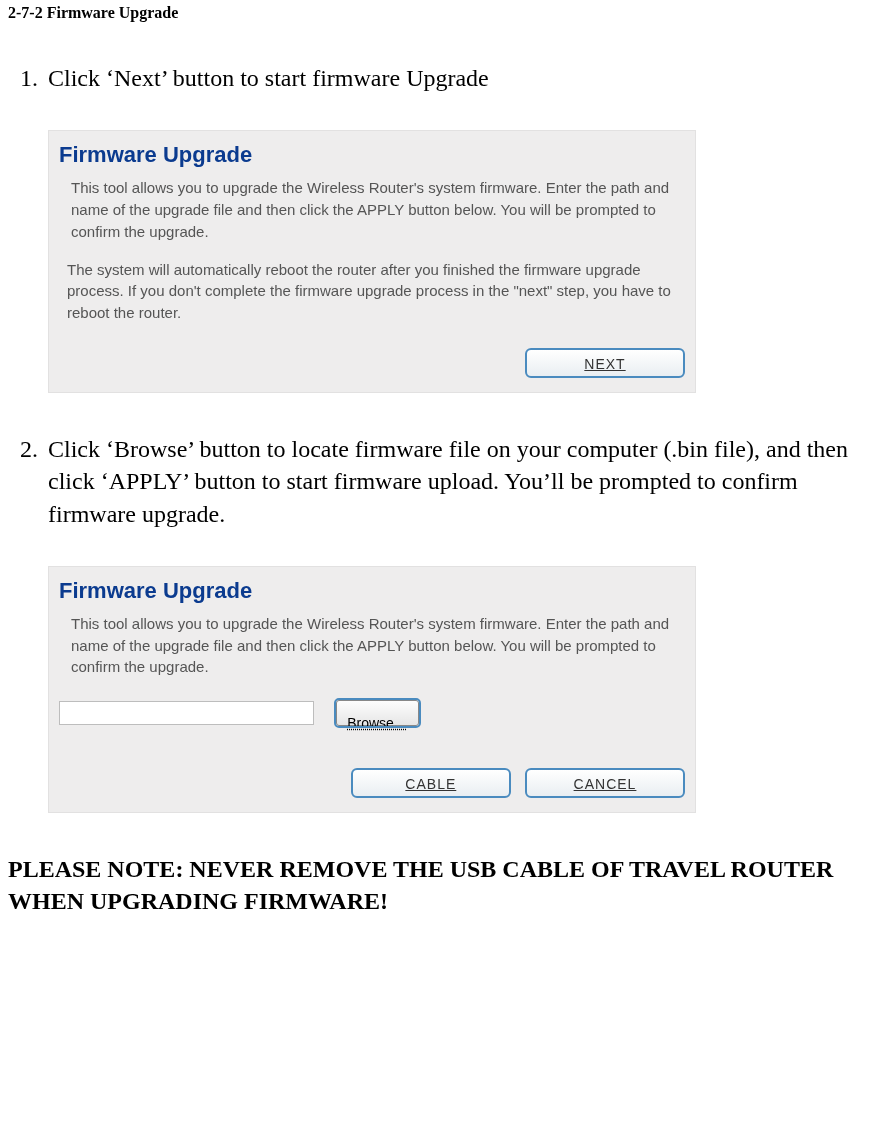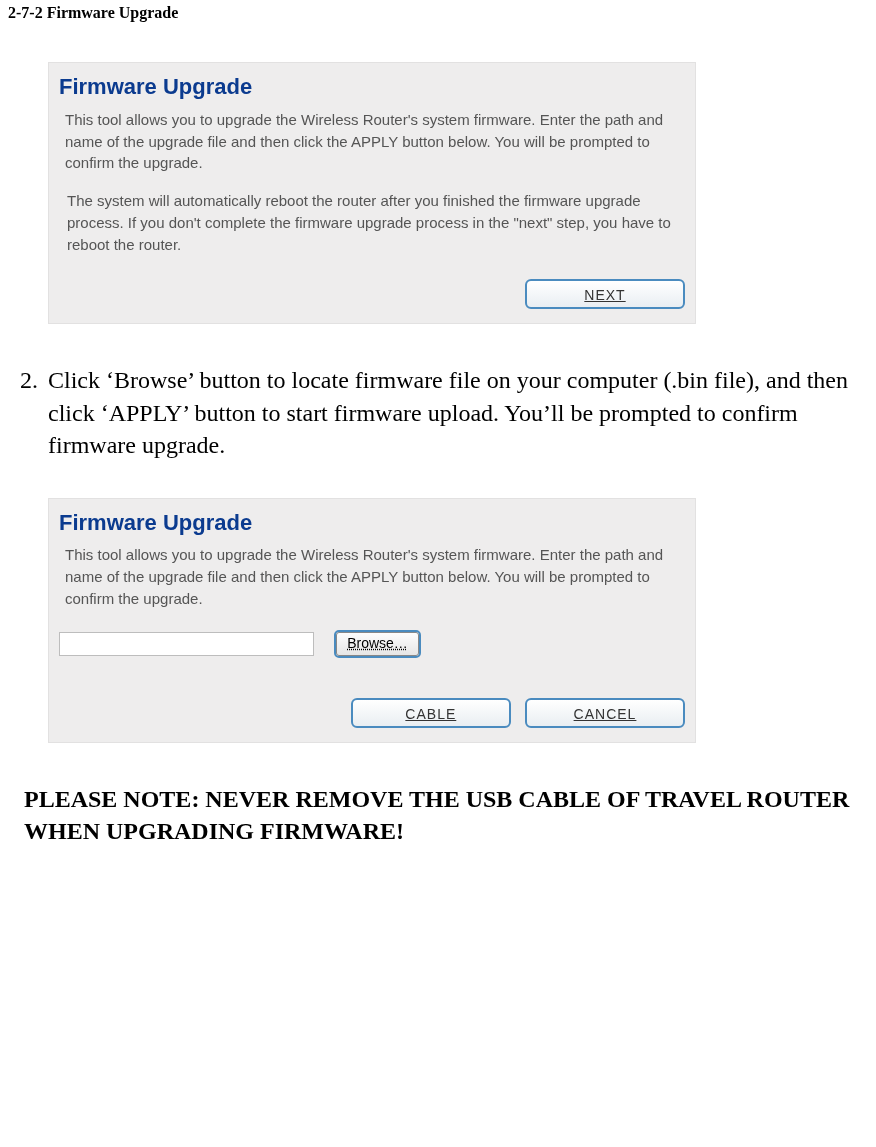--- a/index.html
+++ b/index.html
@@ -52,21 +52,21 @@
     line-height: 1.45;
   }
   .panel-title {
     font-family: Arial, Helvetica, sans-serif;
     color: #0b3b8f;
     font-weight: bold;
     font-size: 22px;
     margin: 2px 0 6px 0;
   }
   .panel-desc {
-    margin: 0 0 12px 6px;
+    margin: 0 0 12px 12px;
   }
   .panel-desc2 {
     margin: 16px 0 18px 8px;
   }
   .btn-row {
     text-align: right;
     padding-top: 6px;
   }
   .btn-row-left {
     text-align: left;
@@ -96,49 +96,52 @@
     height: 24px;
     background: #fff;
     border: 1px solid #bdbdbd;
     vertical-align: middle;
     box-sizing: border-box;
   }
   .browse-btn {
     display: inline-block;
     height: 24px;
     line-height: 20px;
-    padding: 0 10px;
+    padding: 12px 10px;
     font-family: Tahoma, Arial, sans-serif;
     font-size: 14px;
     color: #000;
     text-decoration: underline dotted;
     background: linear-gradient(#fdfdfd, #e6e6e6);
     border: 1px solid #888;
     outline: 2px solid #4a8bbf;
     border-radius: 3px;
     margin-left: 18px;
     vertical-align: middle;
     cursor: pointer;
     box-sizing: border-box;
   }
   .note {
     font-size: 24px;
     font-weight: bold;
     line-height: 1.35;
-    margin: 10px 0 0 16px;
+    margin: 10px 0 0 0;
   }
 </style>
 </head>
 <body>
 
 <div class="page">
 
   <div class="section-heading">2-7-2 Firmware Upgrade</div>
 
 
+  <div class="ol-item">
+    <span class="ol-num">1.</span><span class="ol-text">Click ‘Next’ button to start firmware Upgrade</span>
+  </div>
 
   <div class="panel-wrap">
     <div class="panel">
       <div class="panel-title">Firmware Upgrade</div>
       <div class="panel-desc">This tool allows you to upgrade the Wireless Router's system firmware. Enter the path and name of the upgrade file and then click the APPLY button below. You will be prompted to confirm the upgrade.</div>
       <div class="panel-desc2">The system will automatically reboot the router after you finished the firmware upgrade process. If you don't complete the firmware upgrade process in the "next" step, you have to reboot the router.</div>
       <div class="btn-row">
         <span class="ui-button">NEXT</span>
       </div>
     </div>

